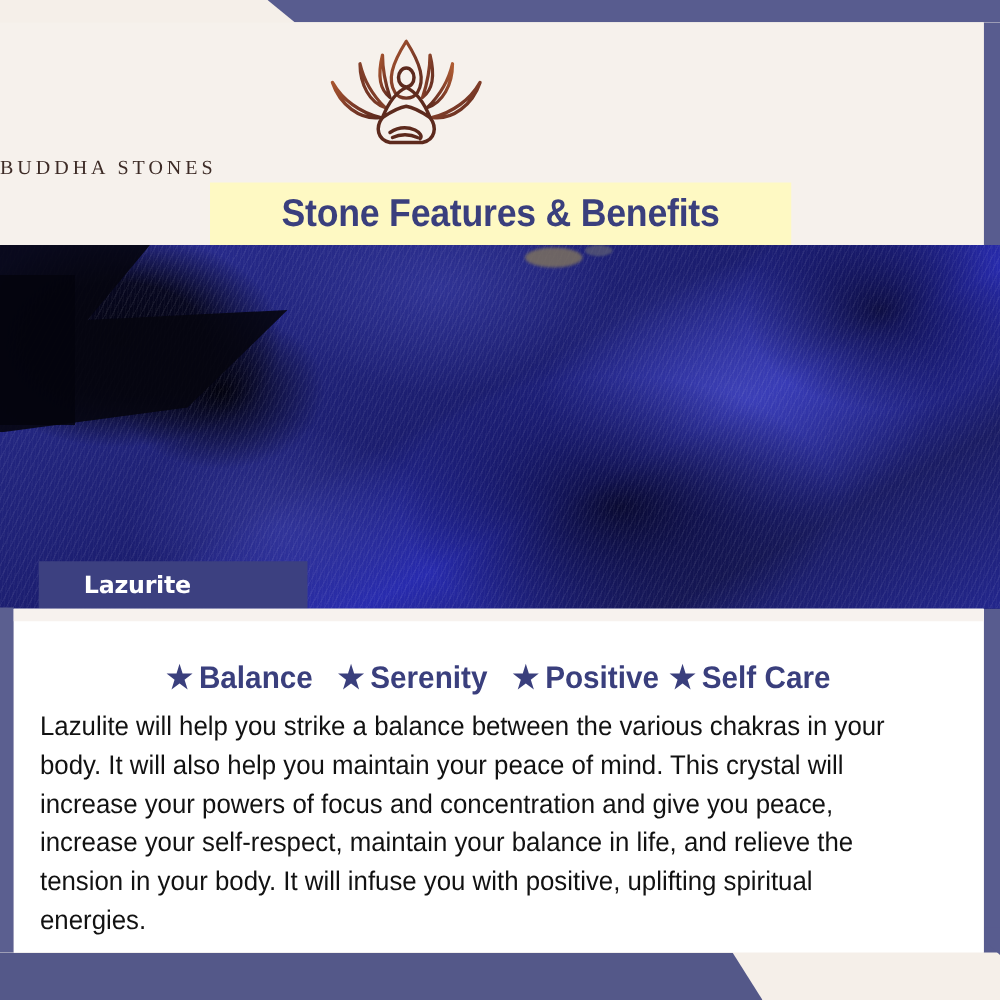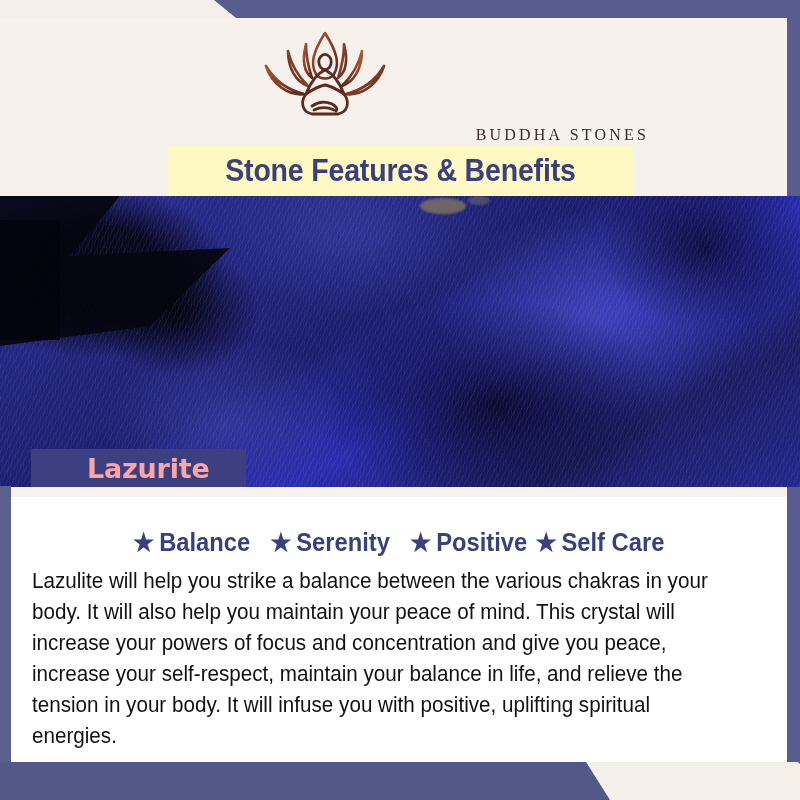--- a/index.html
+++ b/index.html
@@ -76,21 +76,21 @@
     width: 787px;
     height: 178px;
     background: #f6f1ec;
   }
 
   .logo-wrap {
     position: absolute;
     left: 0;
     top: 6px;
     width: 649px;
-    text-align: right;
+    text-align: left;
   }
   .logo-mark {
     display: block;
     margin: 0 auto;
   }
   .logo-word {
     margin-top: 2px;
     font-family: "Liberation Serif", serif;
     font-size: 16px;
     letter-spacing: 3.2px;
@@ -192,23 +192,23 @@
     position: absolute;
     left: 31px;
     top: 449px;
     width: 215px;
     height: 38px;
     background: #3c4080;
     display: flex;
     align-items: center;
   }
   .name-tag-text {
-    margin-left: 56px;
-    color: #fca5a5;
-    font-size: 27px;
+    margin-left: 36px;
+    color: #ffffff;
+    font-size: 19px;
     font-weight: 700;
     letter-spacing: -0.2px;
     font-family: "DejaVu Sans", sans-serif;
   }
 
   
   .card {
     position: absolute;
     left: 11px;
     top: 487px;

